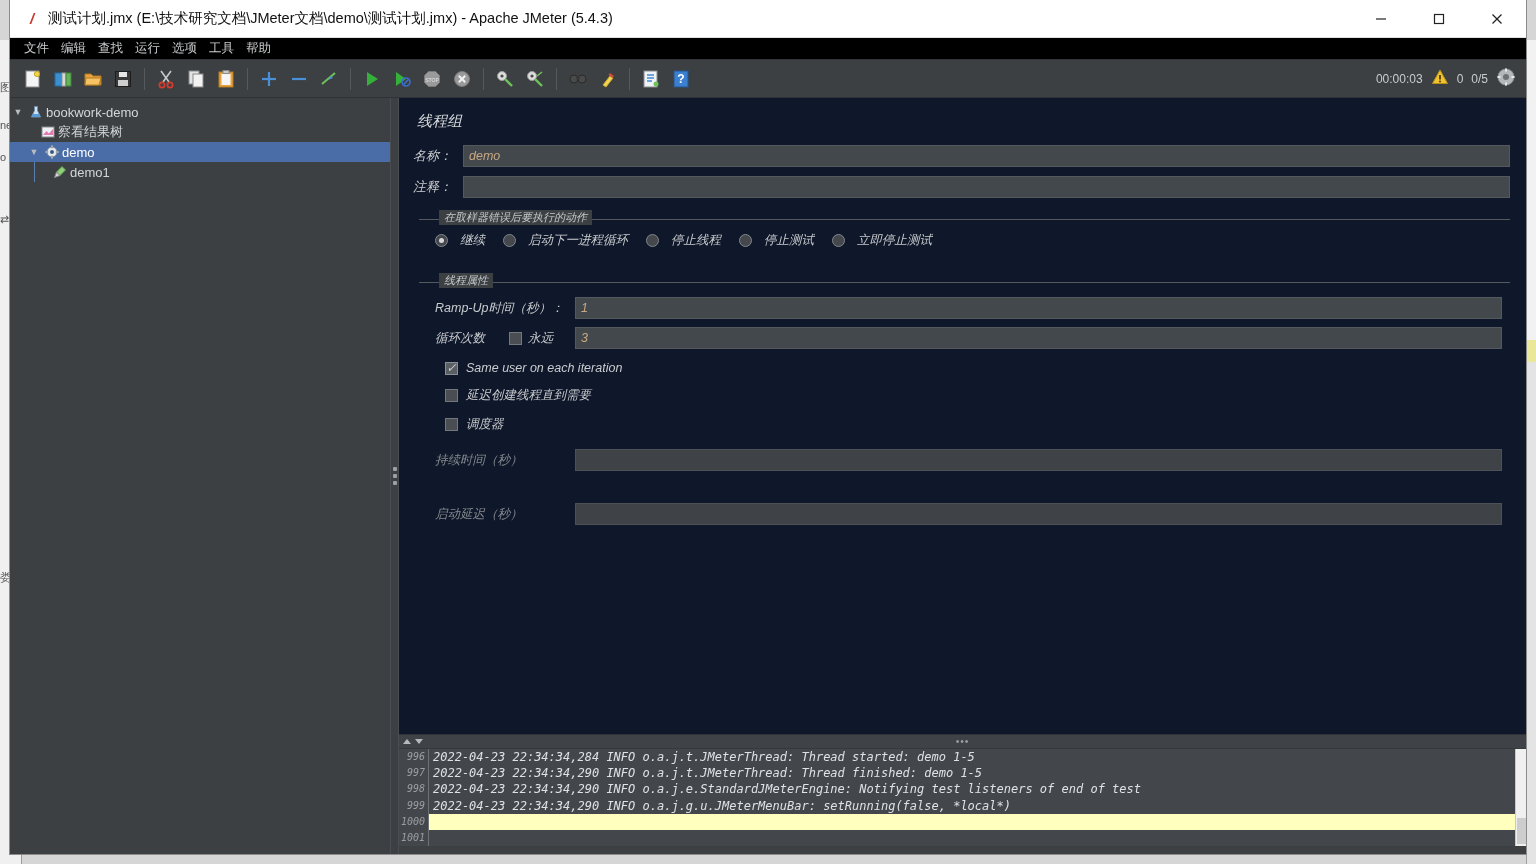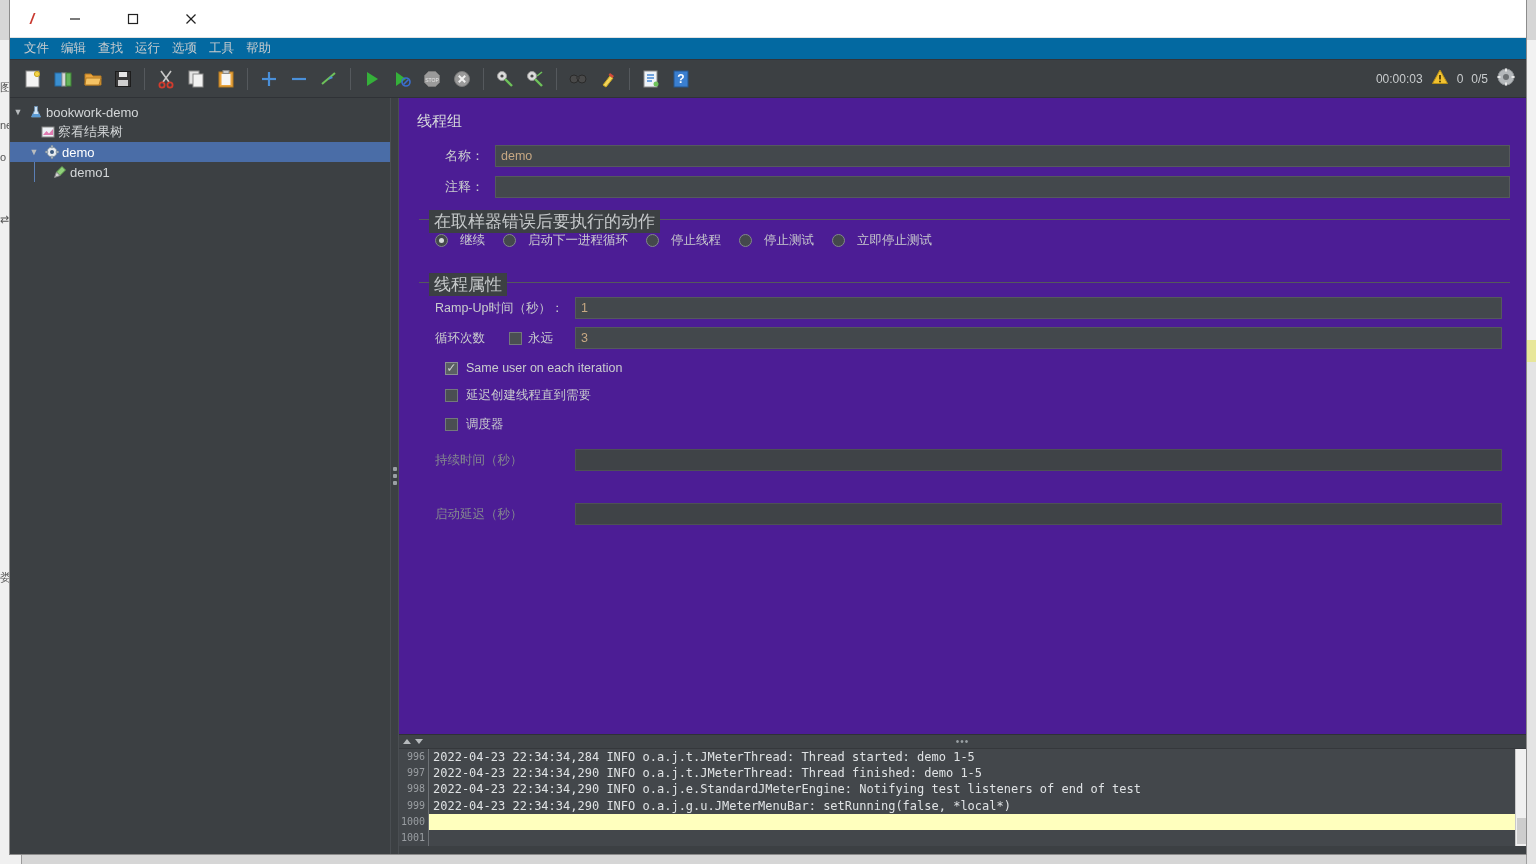--- a/index.html
+++ b/index.html
@@ -51,21 +51,21 @@
   }
   .win-btns { display: flex; height: 38px; }
   .win-btn {
     width: 58px; height: 38px; display: flex; align-items: center; justify-content: center;
     color: #222; font-size: 14px;
   }
   .win-btn svg { display: block; }
 
   
   .menubar {
-    height: 22px; background: #0369a1; display: flex; align-items: center;
+    height: 22px; background: #000000; display: flex; align-items: center;
     flex: 0 0 22px; padding-left: 8px; border-bottom: 1px solid #32353a;
   }
   .menu-item {
     font-size: 12.5px; color: #c9ccce; padding: 2px 6px; white-space: nowrap;
   }
 
   
   .toolbar {
     height: 38px; background: #3c4043; flex: 0 0 38px;
     display: flex; align-items: center; padding: 0 8px;
@@ -108,48 +108,49 @@
   .tree-row.selected { background: #4a6da7; color: #ffffff; }
   .twisty {
     width: 16px; text-align: center; font-size: 9px; color: #b8bcbe; flex: 0 0 16px;
   }
   .tnode-icon { width: 20px; flex: 0 0 20px; display: flex; align-items: center; justify-content: center; }
   .tline { width: 1px; background: #5b7fb5; }
 
   
   .main-panel {
     flex: 1; display: flex; flex-direction: column; min-width: 0;
-    background: #4c1d95;
+    background: #0f172a;
+    font-style: italic;
   }
   .config-area {
     flex: 1; padding: 12px 16px 0 14px; overflow: hidden; min-height: 0;
   }
   .panel-title {
     font-size: 15px; color: #d7dadc; margin: 2px 0 14px 4px;
   }
-  .field-row { display: flex; align-items: center; margin-bottom: 9px; margin-left: 32px; }
+  .field-row { display: flex; align-items: center; margin-bottom: 9px; }
   .field-label {
     font-size: 13px; color: #c9ccce; width: 50px; flex: 0 0 auto; text-align: left;
   }
   .text-input {
     flex: 1; height: 22px; background: #43484c; border: 1px solid #55595d;
     color: #c7a883; font-size: 12.5px; padding: 0 5px; line-height: 20px;
     font-family: "Liberation Sans", sans-serif;
     white-space: nowrap; overflow: hidden;
   }
   .text-input.empty { color: #c9ccce; }
 
   
   .groupbox { margin: 12px 0 0 6px; position: relative; padding: 16px 8px 8px 8px; }
   .groupbox > .gb-line {
     position: absolute; left: 0; right: 0; top: 9px; height: 1px; background: #55595d;
   }
   .groupbox > .gb-legend {
-    position: absolute; left: 10px; top: 0; background: #3c4043;
-    padding: 0 5px; font-size: 17px; color: #c5c8ca;
+    position: absolute; left: 20px; top: 0; background: #3c4043;
+    padding: 0 5px; font-size: 11px; color: #c5c8ca;
   }
   .radio-row { display: flex; align-items: center; gap: 8px; padding: 6px 4px 4px 8px; }
   .radio { display: flex; align-items: center; gap: 12px; margin-right: 10px; }
   .radio .dot {
     width: 13px; height: 13px; border-radius: 50%;
     border: 1px solid #82878b; background: #44484c;
     display: flex; align-items: center; justify-content: center; flex: 0 0 13px;
   }
   .radio .dot.on::after {
     content: ""; width: 5px; height: 5px; border-radius: 50%; background: #d5d8da;
@@ -231,20 +232,21 @@
 </div>
 <div class="bg-win-right">
   <div class="strip-a"></div>
   <div class="strip-b"></div>
 </div>
 
 <div class="window">
 
   <div class="titlebar">
     <div class="app-icon">/</div>
+    <div class="title-text">测试计划.jmx (E:\技术研究文档\JMeter文档\demo\测试计划.jmx) - Apache JMeter (5.4.3)</div>
     <div class="win-btns">
       <div class="win-btn">
         <svg width="12" height="12" viewBox="0 0 12 12">
             <line x1="1" y1="6" x2="11" y2="6" stroke="#222" stroke-width="1.2"></line>
           </svg>
       </div>
       <div class="win-btn">
         <svg width="12" height="12" viewBox="0 0 12 12">
             <rect x="1.5" y="1.5" width="9" height="9" fill="none" stroke="#222" stroke-width="1.2"></rect>
           </svg>

